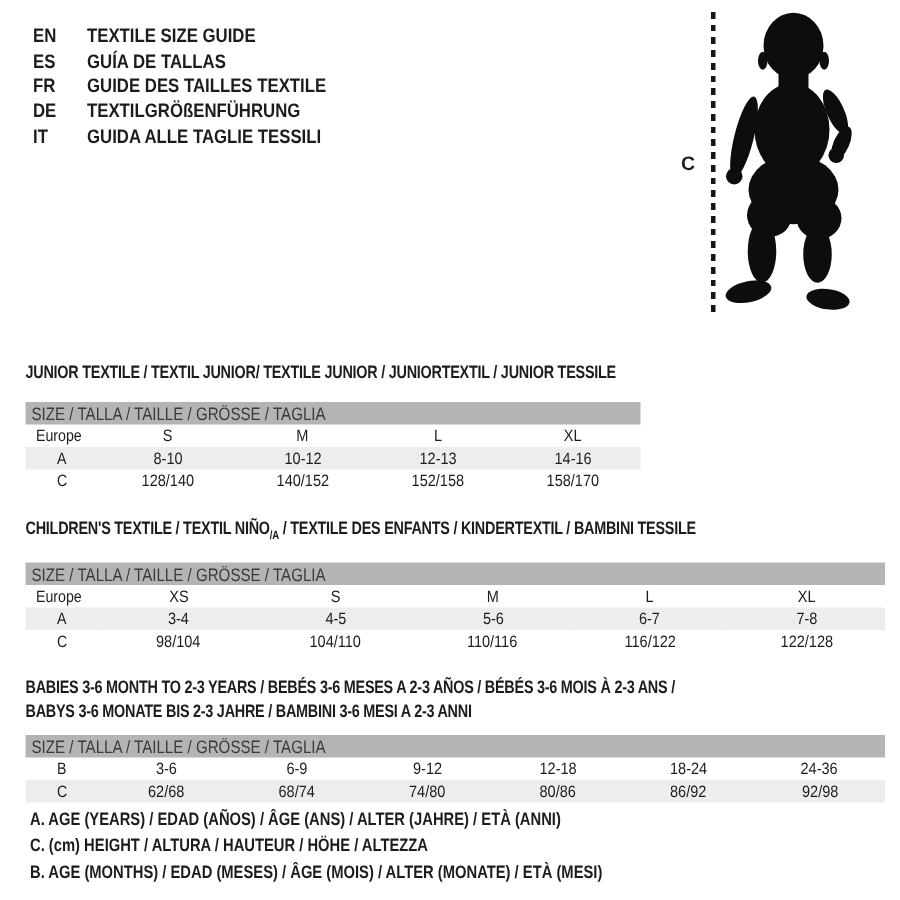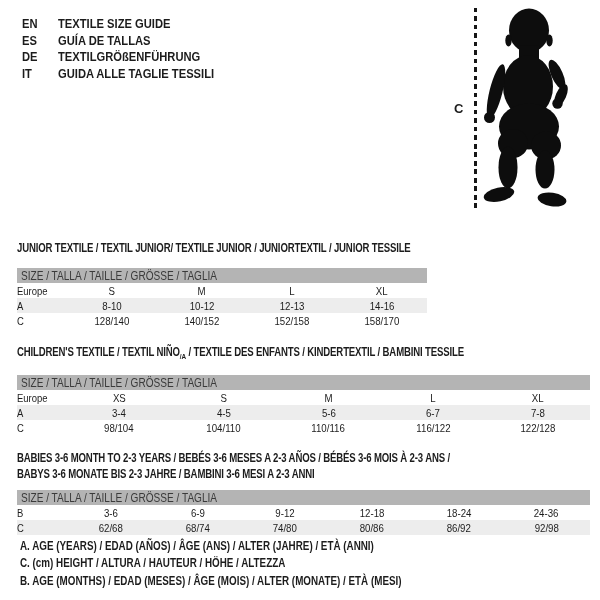--- a/index.html
+++ b/index.html
@@ -43,21 +43,21 @@
   .s1 table.szt { margin-top: 12px; }
   .s2 table.szt { margin-top: 13px; }
   .s3 table.szt { margin-top: 8px; }
   table.szt th, table.szt td { padding: 0; height: 15px; vertical-align: middle; font-weight: normal; }
   tr.bar th {
     background: var(--bar-bg, #b4b4b4);
     color: var(--bar-text, #3a3a3a);
     text-align: left; font-size: 12px; padding-left: 4px;
   }
   tr.bar .cond { transform: scaleX(0.84); }
-  td.lab { text-align: left; padding-left: 3px; font-size: 11px; }
+  td.lab { text-align: center; padding-left: 3px; font-size: 11px; }
   td.val { text-align: center; font-size: 11px; }
   tr.alt td { background: var(--alt-row, #ededed); }
 
   
   .footnotes { position: absolute; left: 20px; top: 538px; }
   .fn { font-weight: bold; font-size: 12px; height: 17.3px; line-height: 17.3px; }
   .fn .cond { transform: scaleX(0.82); }
 </style>
 </head>
 <body>
@@ -65,20 +65,24 @@
 <div class="page">
 
   <div class="lang-block">
     <div class="lang-row">
       <span class="lang-code"><span class="cond">EN</span></span>
       <span class="cond">TEXTILE SIZE GUIDE</span>
     </div>
     <div class="lang-row">
       <span class="lang-code"><span class="cond">ES</span></span>
       <span class="cond">GUÍA DE TALLAS</span>
+    </div>
+    <div class="lang-row">
+      <span class="lang-code"><span class="cond">FR</span></span>
+      <span class="cond">GUIDE DES TAILLES TEXTILE</span>
     </div>
     <div class="lang-row">
       <span class="lang-code"><span class="cond">DE</span></span>
       <span class="cond">TEXTILGRÖßENFÜHRUNG</span>
     </div>
     <div class="lang-row">
       <span class="lang-code"><span class="cond">IT</span></span>
       <span class="cond">GUIDA ALLE TAGLIE TESSILI</span>
     </div>
   </div>

